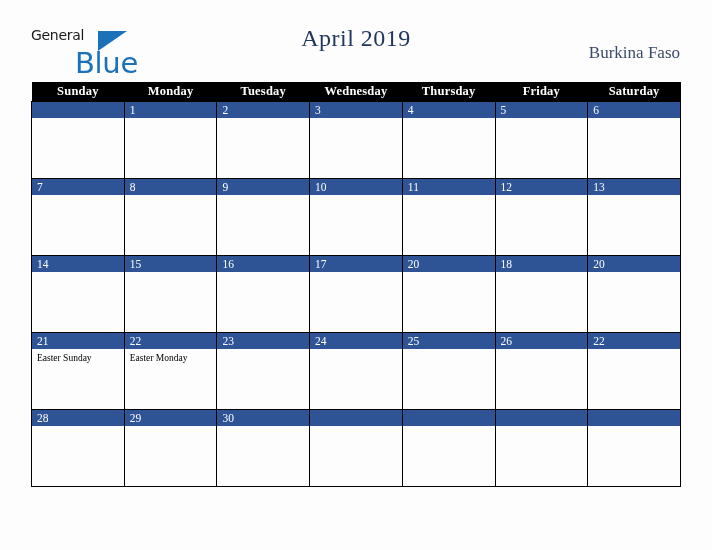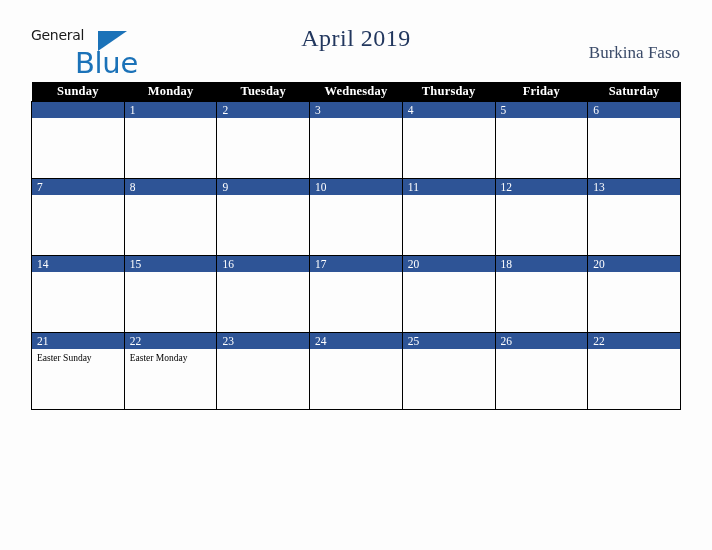--- a/index.html
+++ b/index.html
@@ -258,14 +258,37 @@
         <td>
           <div class="daynum-band">25</div>
         </td>
         <td>
           <div class="daynum-band">26</div>
         </td>
         <td>
           <div class="daynum-band">22</div>
         </td>
       </tr>
+      <tr class="week-row">
+        <td>
+          <div class="daynum-band">28</div>
+        </td>
+        <td>
+          <div class="daynum-band">29</div>
+        </td>
+        <td>
+          <div class="daynum-band">30</div>
+        </td>
+        <td>
+          <div class="daynum-band"></div>
+        </td>
+        <td>
+          <div class="daynum-band"></div>
+        </td>
+        <td>
+          <div class="daynum-band"></div>
+        </td>
+        <td>
+          <div class="daynum-band"></div>
+        </td>
+      </tr>
     </tbody>
 </table>
 
 </body></html>

